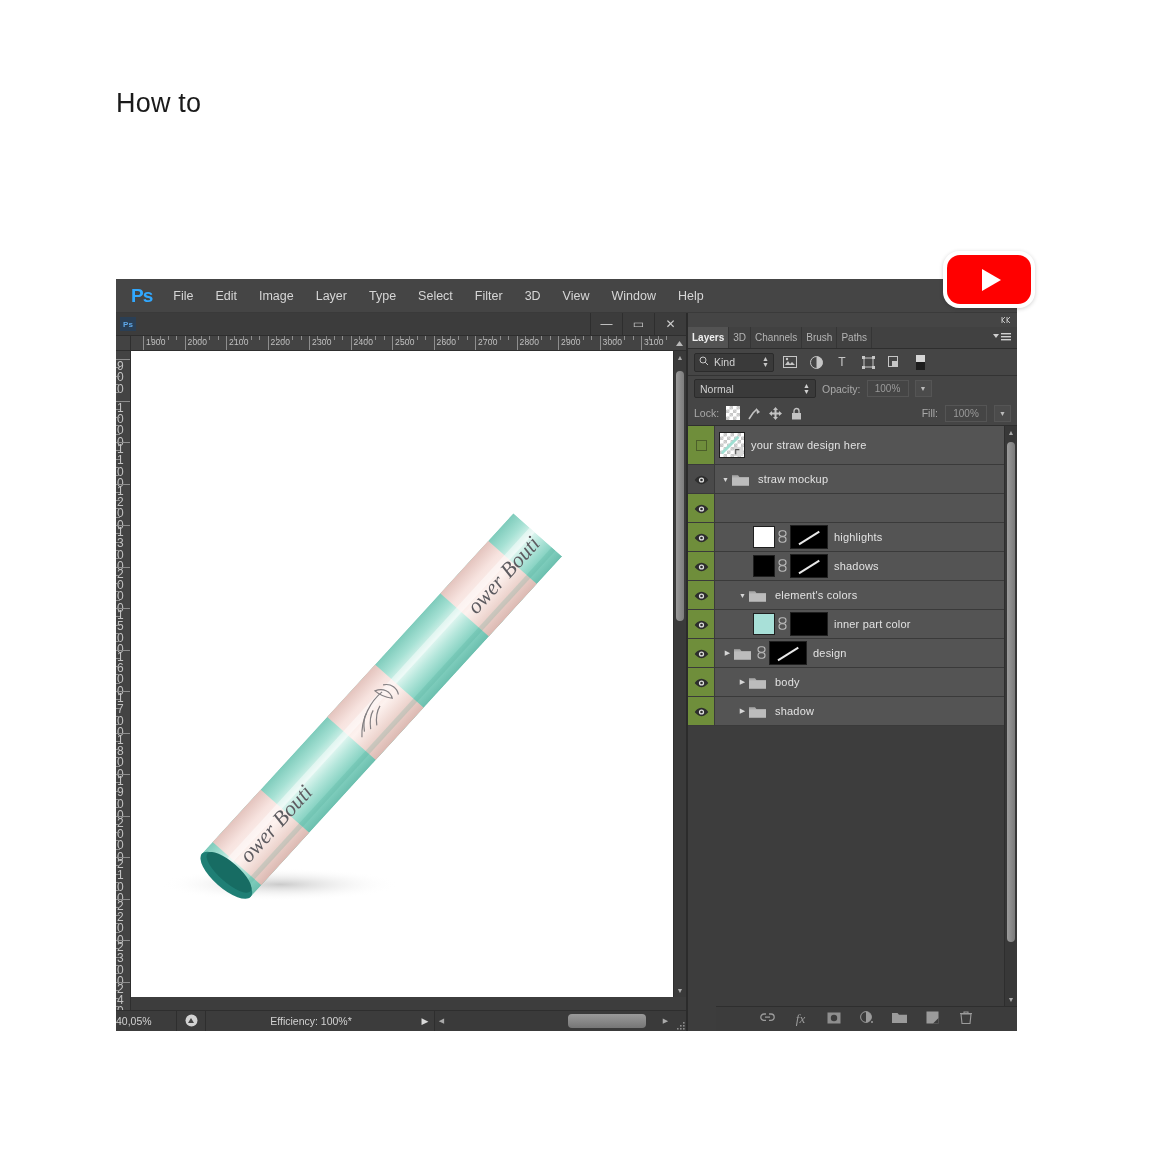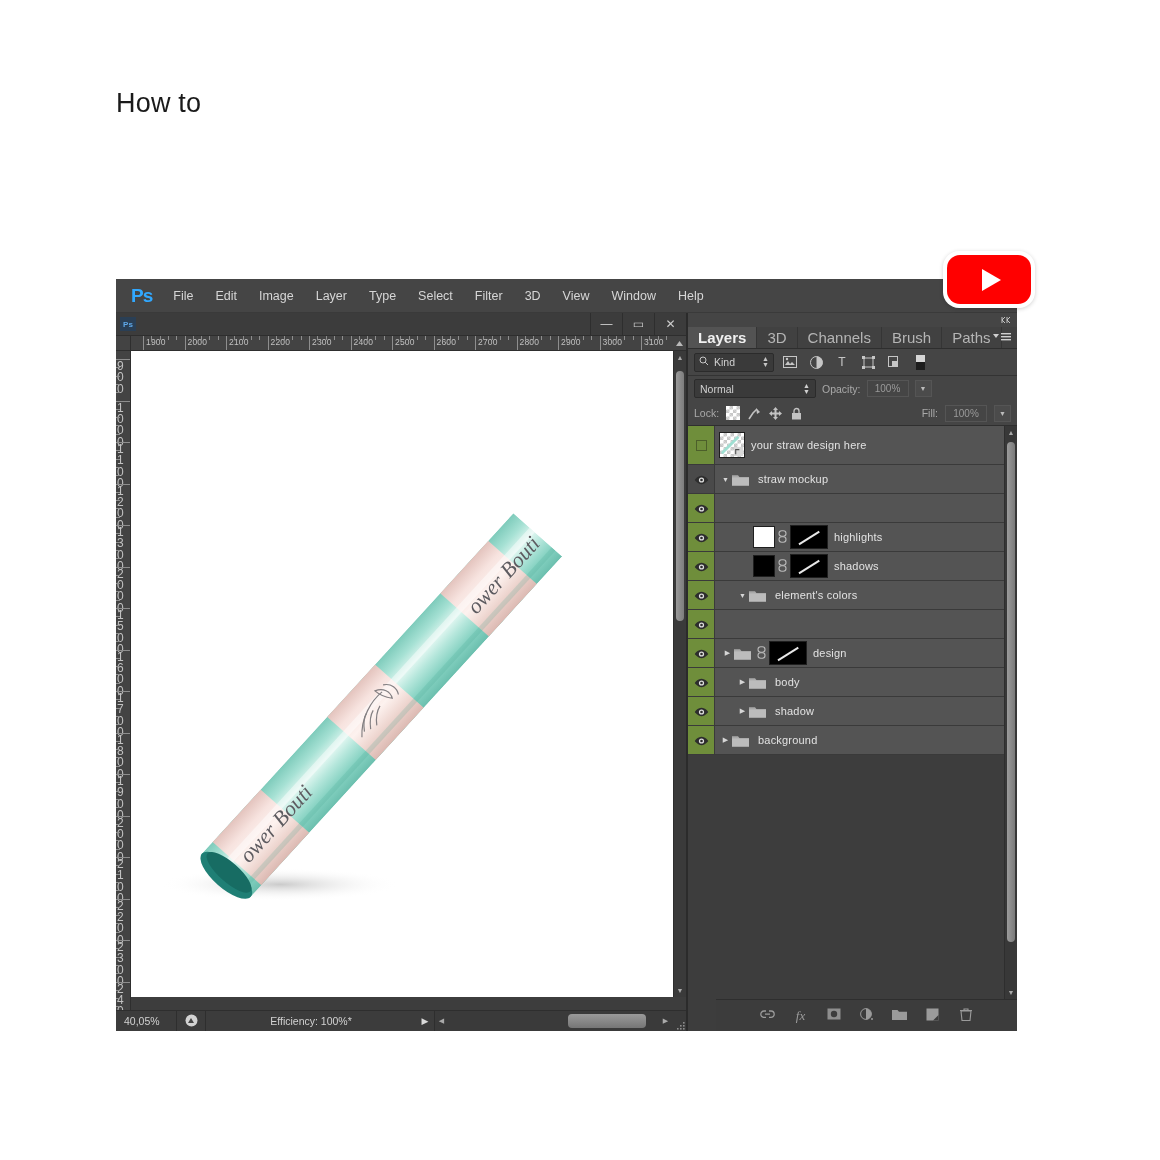--- a/index.html
+++ b/index.html
@@ -119,21 +119,21 @@
   }
   .vscroll .arr { position:absolute; left:0; right:0; height:13px;
     display:flex;align-items:center;justify-content:center;color:#aaa;font-size:7px; }
   .vscroll .arr.up { top:0; } .vscroll .arr.dn { bottom:0; }
 
   
   .statusbar {
     height:21px; background:#3c3c3c; border-top:1px solid #2e2e2e;
     display:flex; align-items:center; font-size:10.5px; color:#d2d2d2;
   }
-  .statusbar .zoom { width:60px; padding-left:8px; }
+  .statusbar .zoom { width:60px; }
   .statusbar .sep { width:1px; height:100%; background:#2e2e2e; }
   .statusbar .docicon { width:28px; text-align:center; font-size:11px; color:#cfcfcf; }
   .statusbar .eff { flex:0 0 210px; text-align:center; }
   .statusbar .playarr { width:18px; text-align:center; color:#dadada; font-size:9px; }
   .hscroll { flex:1; height:100%; background:#3a3a3a; position:relative;
              border-left:1px solid #2e2e2e; display:flex; align-items:center; }
   .hscroll .arrl,.hscroll .arrr { width:13px; text-align:center; color:#aaa; font-size:7px; }
   .hscroll .track { flex:1; position:relative; height:100%; }
   .hscroll .thumb {
     position:absolute; top:3px; height:14px; left:120px; width:78px;
@@ -149,21 +149,21 @@
   }
   .panel-collapse {
     height:14px; background:#454545; display:flex; justify-content:flex-end;
     align-items:center; padding-right:4px; color:#b9b9b9; font-size:8px;
   }
   .tabrow {
     height:22px; background:#414141; display:flex; align-items:stretch;
     position:relative; border-bottom:1px solid #2e2e2e;
   }
   .tab {
-    padding:0 10px; display:flex; align-items:center; font-size:15px;
+    padding:0 4px; display:flex; align-items:center; font-size:10px;
     color:#b5b5b5; background:#414141; border-right:1px solid #353535; cursor:default;
   }
   .tab.active { background:#535353; color:#f0f0f0; font-weight:bold; }
   .panelmenu {
     position:absolute; right:6px; top:5px; color:#cfcfcf; font-size:10px;
     letter-spacing:-1px;
   }
 
   .filterrow {
     height:27px; background:#454545; display:flex; align-items:center;
@@ -258,21 +258,21 @@
 
   .checker {
     background-image:
       linear-gradient(45deg,#c8c8c8 25%,transparent 25%,transparent 75%,#c8c8c8 75%),
       linear-gradient(45deg,#c8c8c8 25%,#fff 25%,#fff 75%,#c8c8c8 75%);
     background-size:7px 7px; background-position:0 0,3.5px 3.5px;
     background-color:#fff;
   }
 
   .panelbottom {
-    height:32px; background:#3c3c3c; border-top:1px solid #2e2e2e;
+    height:25px; background:#3c3c3c; border-top:1px solid #2e2e2e;
     display:flex; align-items:center; justify-content:center; gap:17px;
     color:#9b9b9b; font-size:12px;margin-left:28px;
   }
   .pb { width:16px; text-align:center; cursor:default; }
 
   
   #yt {
     position:absolute; left:943px; top:251px; width:92px; height:57px;
     background:#fff; border-radius:16px; padding:4px;
     box-shadow:0 1px 4px rgba(0,0,0,.18);
@@ -844,20 +844,29 @@
             <div class="lrow">
               <div class="eyecell green">
                 <span class="eye">
                   <svg width="15" height="10" viewBox="0 0 15 10">
                     <path d="M7.5 .8 C11.5 .8 14.2 5 14.2 5 C14.2 5 11.5 9.2 7.5 9.2 C3.5 9.2 .8 5 .8 5 C.8 5 3.5 .8 7.5 .8 Z" fill="#2d2d2d"></path>
                     <circle cx="7.5" cy="5" r="2.6" fill="#dfdfdf"></circle>
                     <circle cx="7.5" cy="5" r="1.3" fill="#2d2d2d"></circle>
                   </svg>
                 </span>
               </div>
+              <div class="lbody" style="padding-left: 38px;">
+                <span class="thumb-sq small" style="background: rgb(168, 224, 216);"></span>
+                <span class="linkico"><svg width="9" height="13" viewBox="0 0 9 13">
+                    <rect x="1" y="0.8" width="7" height="5.4" rx="2.7" stroke="#b8b8b8" fill="none" stroke-width="1.1"></rect>
+                    <rect x="1" y="6.8" width="7" height="5.4" rx="2.7" stroke="#b8b8b8" fill="none" stroke-width="1.1"></rect>
+                  </svg></span>
+                <span class="masksq "></span>
+                <span class="lname">inner part color</span>
+              </div>
             </div>
             <div class="lrow">
               <div class="eyecell green">
                 <span class="eye">
                   <svg width="15" height="10" viewBox="0 0 15 10">
                     <path d="M7.5 .8 C11.5 .8 14.2 5 14.2 5 C14.2 5 11.5 9.2 7.5 9.2 C3.5 9.2 .8 5 .8 5 C.8 5 3.5 .8 7.5 .8 Z" fill="#2d2d2d"></path>
                     <circle cx="7.5" cy="5" r="2.6" fill="#dfdfdf"></circle>
                     <circle cx="7.5" cy="5" r="1.3" fill="#2d2d2d"></circle>
                   </svg>
                 </span>
@@ -909,39 +918,20 @@
               </div>
               <div class="lbody" style="padding-left: 21px;">
                 <span class="tri">▶</span>
                 <span class="folder"><svg width="17" height="13" viewBox="0 0 17 13">
                     <path d="M0 2.2 H6 L7.6 4.2 H17 V12.6 H0 Z" fill="#a9a9a9"></path>
                     <path d="M0 4.4 H17 V12.6 H0 Z" fill="#bcbcbc"></path>
                   </svg></span>
                 <span class="lname">shadow</span>
               </div>
             </div>
-            <div class="lrow">
-              <div class="eyecell green">
-                <span class="eye">
-                  <svg width="15" height="10" viewBox="0 0 15 10">
-                    <path d="M7.5 .8 C11.5 .8 14.2 5 14.2 5 C14.2 5 11.5 9.2 7.5 9.2 C3.5 9.2 .8 5 .8 5 C.8 5 3.5 .8 7.5 .8 Z" fill="#2d2d2d"></path>
-                    <circle cx="7.5" cy="5" r="2.6" fill="#dfdfdf"></circle>
-                    <circle cx="7.5" cy="5" r="1.3" fill="#2d2d2d"></circle>
-                  </svg>
-                </span>
-              </div>
-              <div class="lbody" style="padding-left: 4px;">
-                <span class="tri">▶</span>
-                <span class="folder"><svg width="17" height="13" viewBox="0 0 17 13">
-                    <path d="M0 2.2 H6 L7.6 4.2 H17 V12.6 H0 Z" fill="#a9a9a9"></path>
-                    <path d="M0 4.4 H17 V12.6 H0 Z" fill="#bcbcbc"></path>
-                  </svg></span>
-                <span class="lname">background</span>
-              </div>
-            </div>
           </div>
         <div class="llscroll">
           <div class="arr up">▲</div>
           <div class="thumb"></div>
           <div class="arr dn">▼</div>
         </div>
       </div>
 
       <div class="panelbottom">
         <div class="pb">

